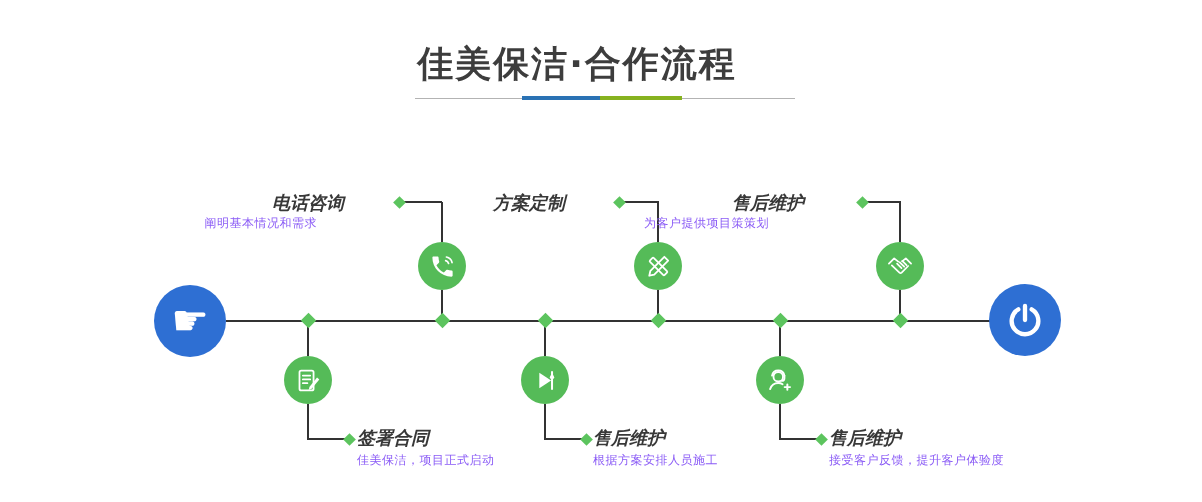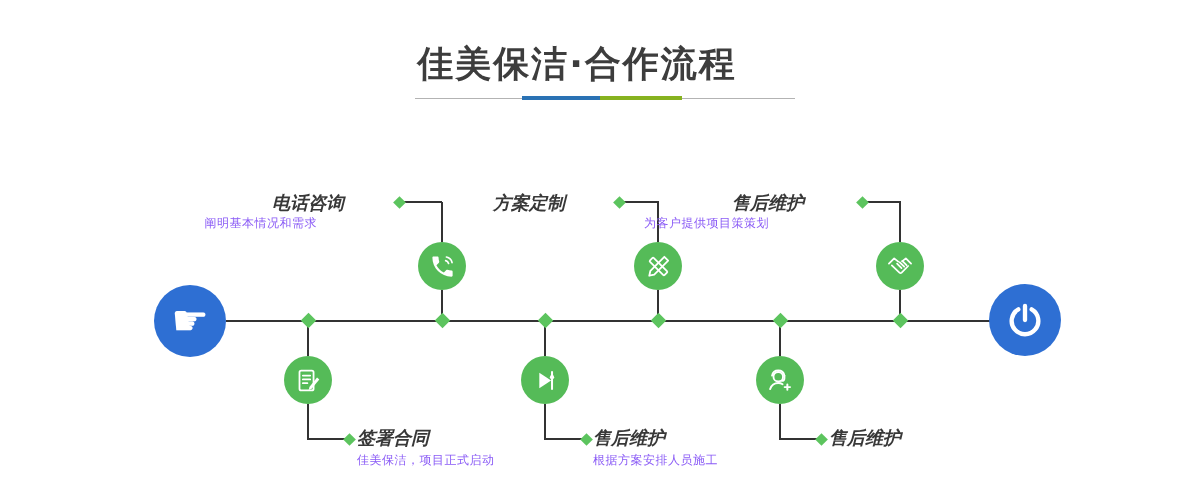--- a/index.html
+++ b/index.html
@@ -149,14 +149,15 @@
         <path d="M5.2 8.2a5.4 5.4 0 0 1 10.6 0"></path>
         <path d="M15.8 8.4v2a2.3 2.3 0 0 1-2.3 2.3"></path>
         <path d="M3.5 19.8c1.2-3.3 3.9-5.2 7-5.2 1.3 0 2.6.3 3.7 1"></path>
       </g>
       <g stroke="#fff" stroke-width="1.7" stroke-linecap="round">
         <path d="M18.3 15.8v4.6M16 18.1h4.6"></path>
       </g>
     </svg>
   </div>
   <div class="step-title" style="top:426px; left:829px;text-align:center;">售后维护</div>
+  <div class="step-desc" style="top:452px; left:829px;">接受客户反馈，提升客户体验度</div>
 
 </div>
 
 </body></html>

